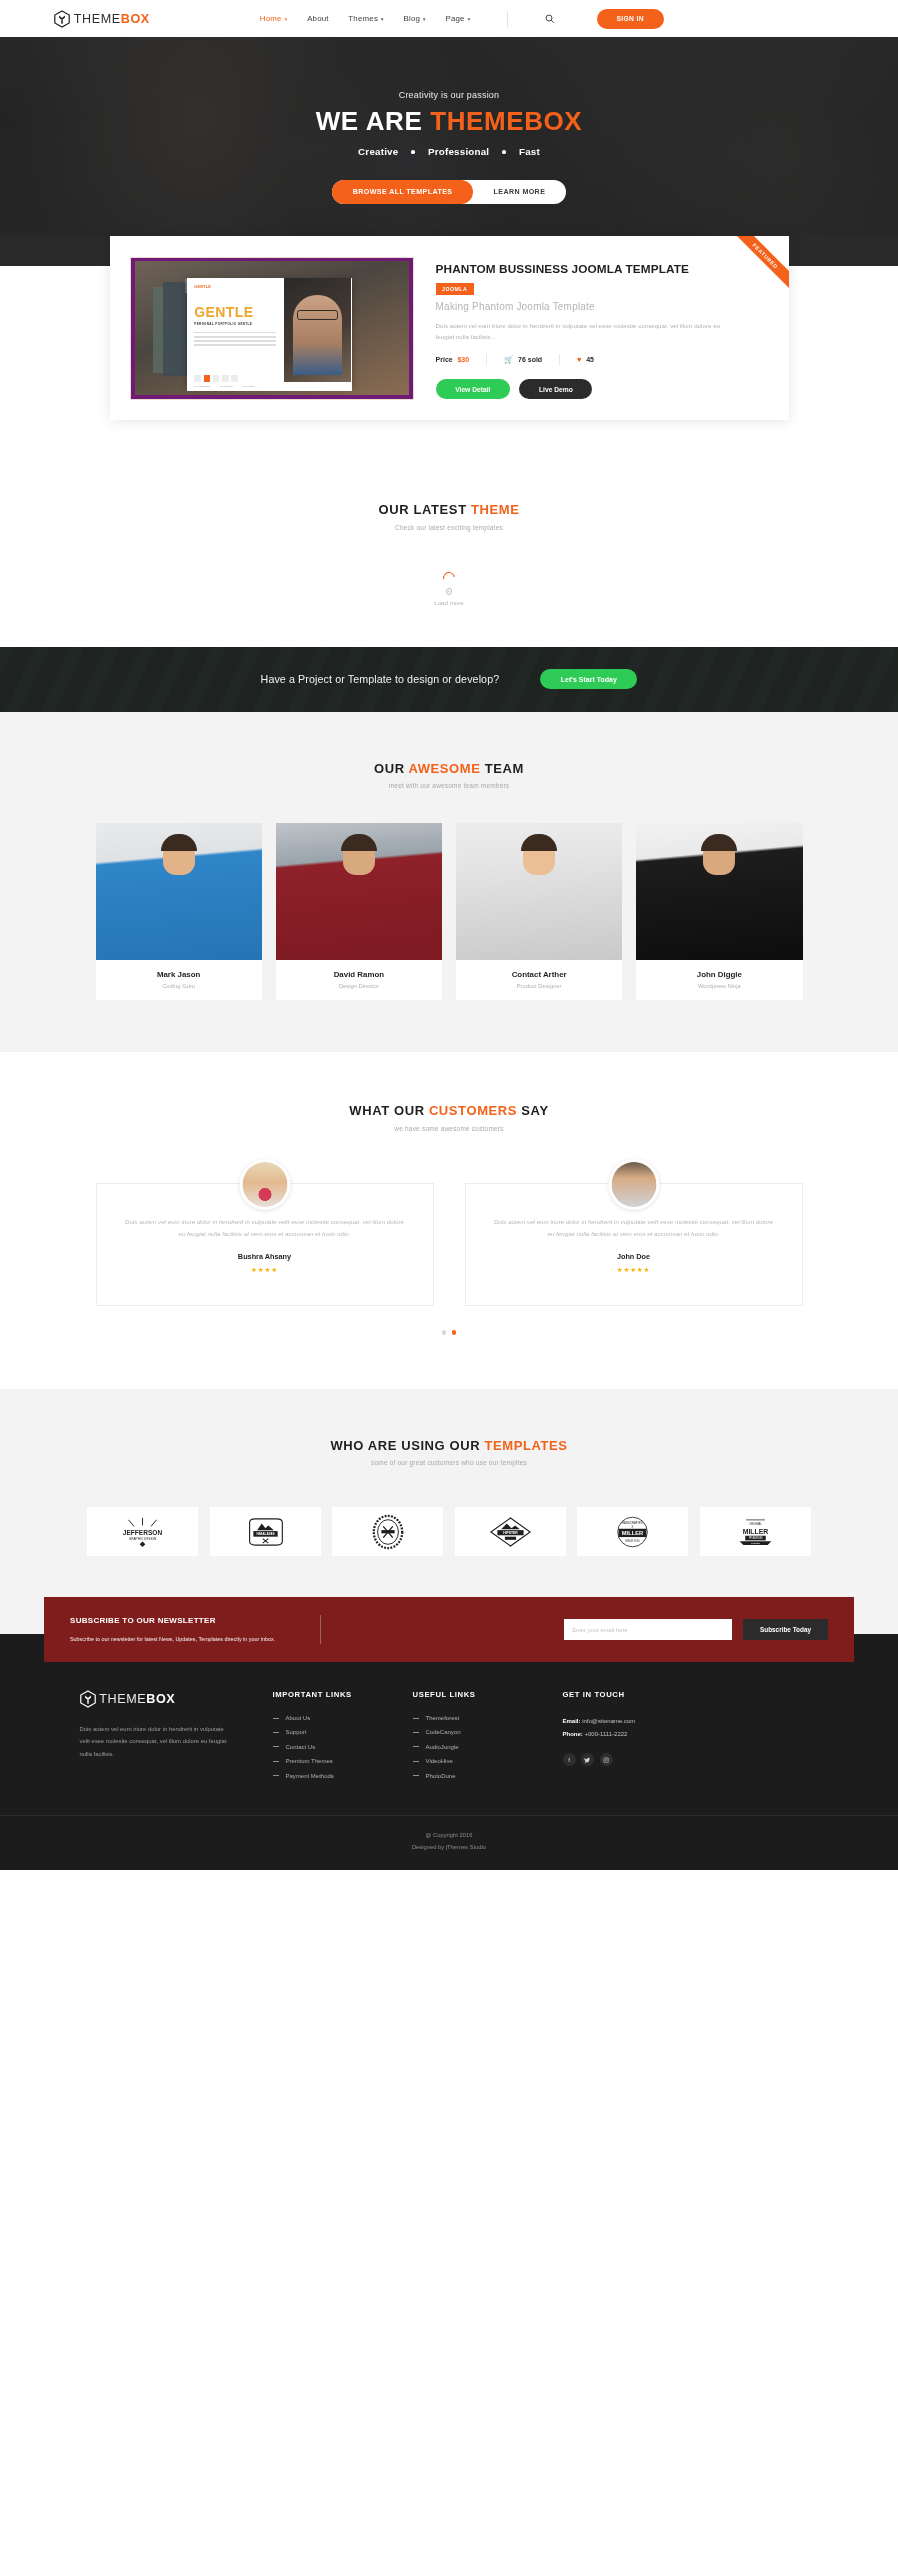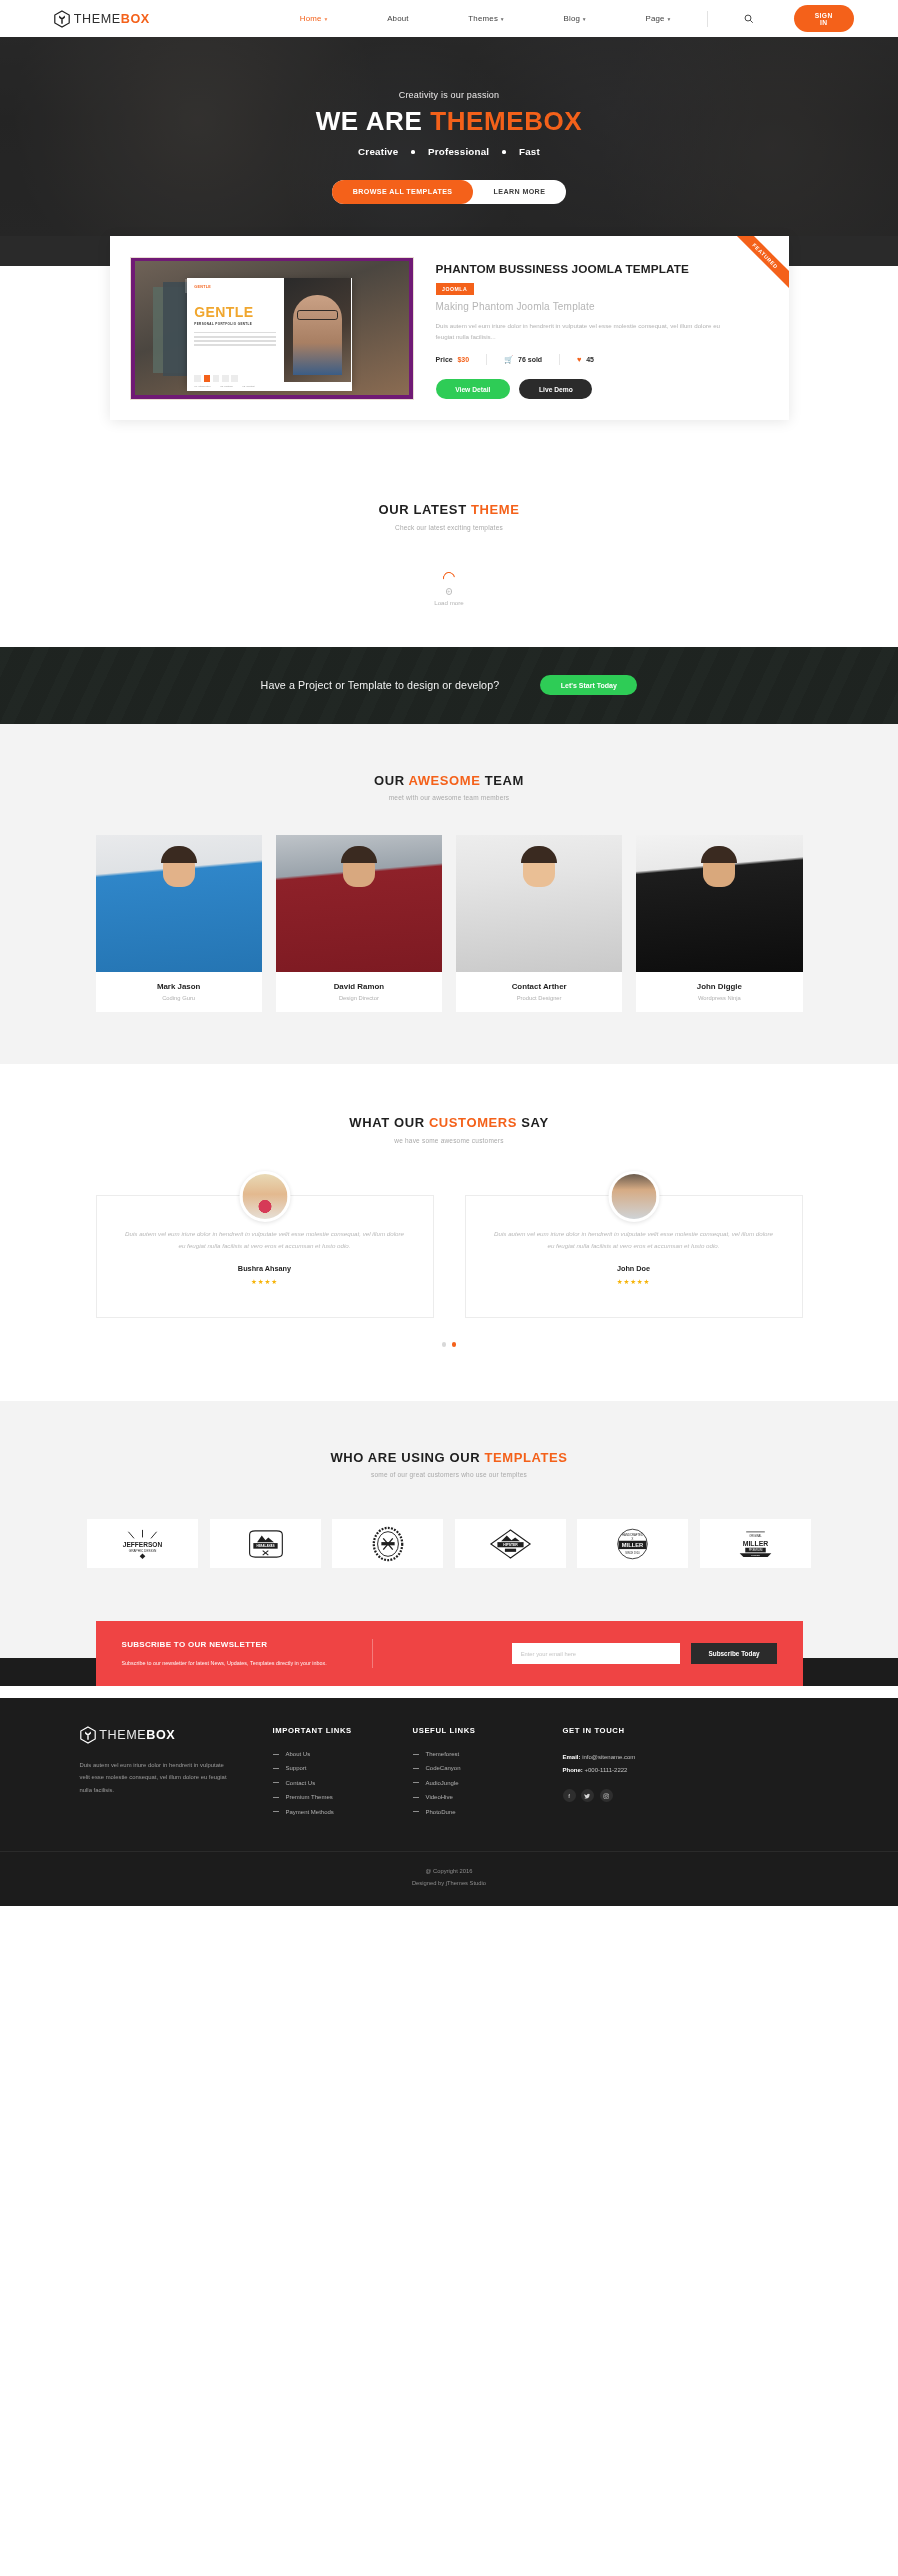--- a/index.html
+++ b/index.html
@@ -23,21 +23,21 @@
   .logo { display: flex; align-items: center; gap: 3.7px; }
   .logo-mark { width: 16px; height: 18px; display:block; }
   .logo-text {
     font-size: 12.6px; letter-spacing: 0.6px; color: #2f2f2f;
     font-family: "Liberation Sans", sans-serif; font-weight: 400;
   }
   .logo-text b { font-weight: 800; color: #f4611a; }
   .nav { display: flex; align-items: center; gap: 19.6px; margin-left: 110px; }
   .nav a {
     font-size: 7.9px; color: #3d3d3d; text-decoration: none;
-    letter-spacing: 0.2px; display: flex; align-items: center; gap: 2.8px; margin-left: 40px;
+    letter-spacing: 0.2px; display: flex; align-items: center; gap: 2.8px;
   }
   .nav a.active { color: #f4611a; }
   .caret { font-size: 5.6px; opacity: .75; }
   .hdr-divider { width: 0.9px; height: 16px; background: #e2e2e2; margin: 0 0 0 17px; }
   .search-btn {
     margin-left: 16px; width: 13px; height: 13px; display: flex;
     align-items: center; justify-content: center; color: #3d3d3d;
   }
   .signin {
     margin-left: 20.6px;
@@ -203,21 +203,21 @@
   }
   .plus-ico {
     margin: 4.7px auto 0; width: 6.5px; height: 6.5px; border-radius: 50%;
     border: 0.9px solid #bdbdbd; color: #bdbdbd; font-size: 5.6px; line-height: 4.7px;
     text-align: center;
   }
   .load-more { margin-top: 3.7px; font-size: 6.2px; color: #b3b3b3; }
 
   
   .cta {
-    height: 77px; background: #1e2320; display: flex; align-items: center;
+    height: 65px; background: #1e2320; display: flex; align-items: center;
     justify-content: center; gap: 41px; position: relative; overflow: hidden;
   }
   .cta::before{
     content:""; position:absolute; inset:0; opacity:.10;
     background: repeating-linear-gradient(115deg, #3b4a44 0 13px, #202724 13px 32px);
   }
   .cta > * { position: relative; z-index: 2; }
   .cta-text { color: #f2f2f2; font-size: 10.7px; letter-spacing: 0.1px; }
   .btn-cta {
     background: #2ecc56; color: #fff; border: none; border-radius: 17px;
@@ -292,21 +292,21 @@
     justify-content: center;
   }
   .logo-card svg { display: block; }
 
   
   .news-zone { background: #f3f3f3; padding-top: 41px; position: relative; }
   .news-zone::after{
     content:""; position:absolute; left:0; right:0; bottom:0; height:28px; background:#1c1c1c;
   }
   .news {
-    position: relative; z-index: 2; width: 707px; margin: 12px auto; background: #ef4444;
+    position: relative; z-index: 2; width: 810px; margin: 0 auto; background: #7f1d1d;
     display: flex; align-items: center; padding: 18px 26px; min-height: 58px;
   }
   .news-left { width: 251px; padding-right: 18.7px; border-right: 0.9px solid rgba(255,255,255,.3); }
   .news-title { color: #fff; font-size: 8px; font-weight: 800; line-height: 1.55; letter-spacing:0.3px; }
   .news-desc { margin-top: 6.5px; color: #fff; font-size: 5.4px; line-height: 1.85; opacity: .95; }
   .news-right { flex: 1; display: flex; justify-content: flex-end; gap: 11.2px; align-items: center; padding-left: 24px;}
   .news-input {
     width: 168px; height: 20.6px; border: none; background: #fff; padding: 0 8.4px;
     font-size: 5.8px; color: #9a9a9a; font-family: "Liberation Sans", sans-serif;
   }

